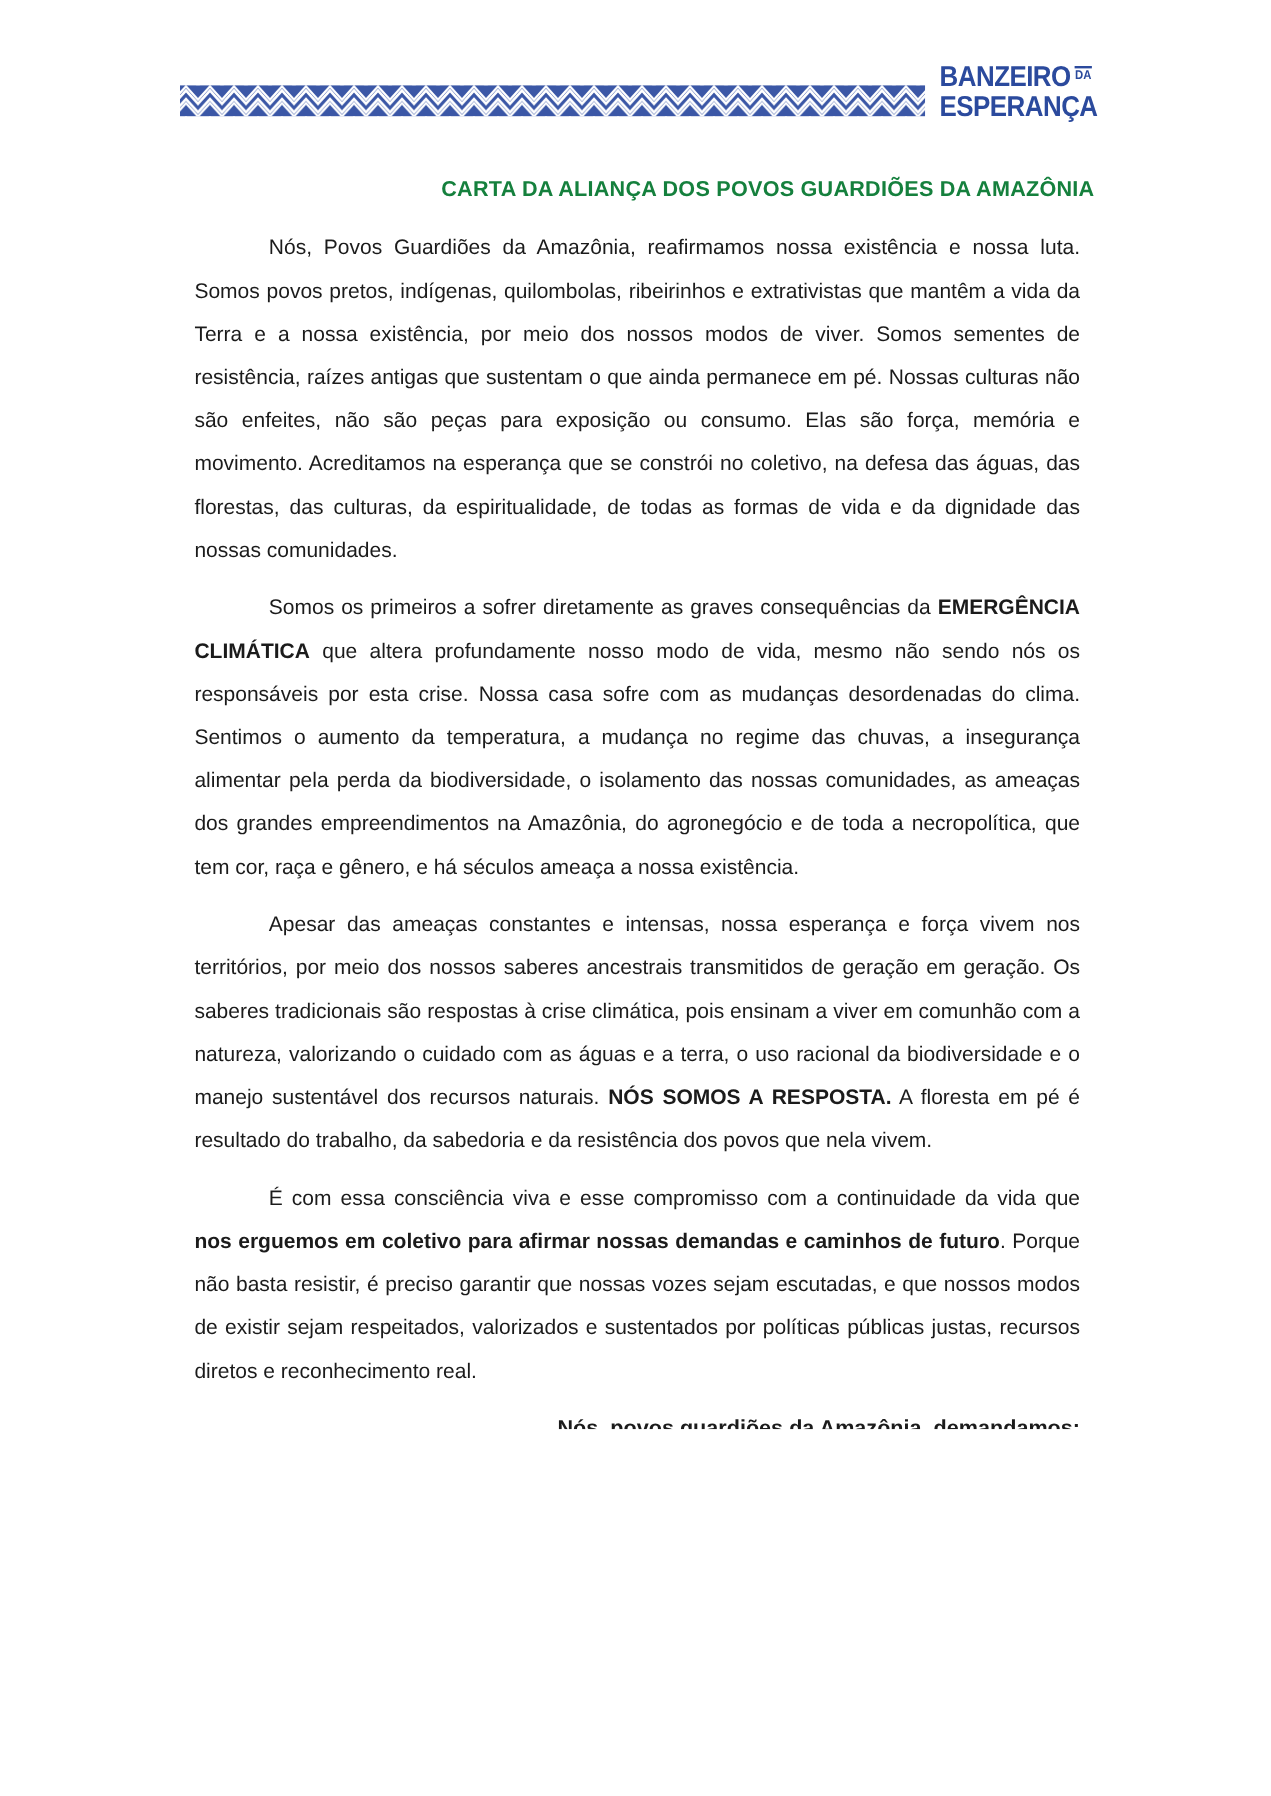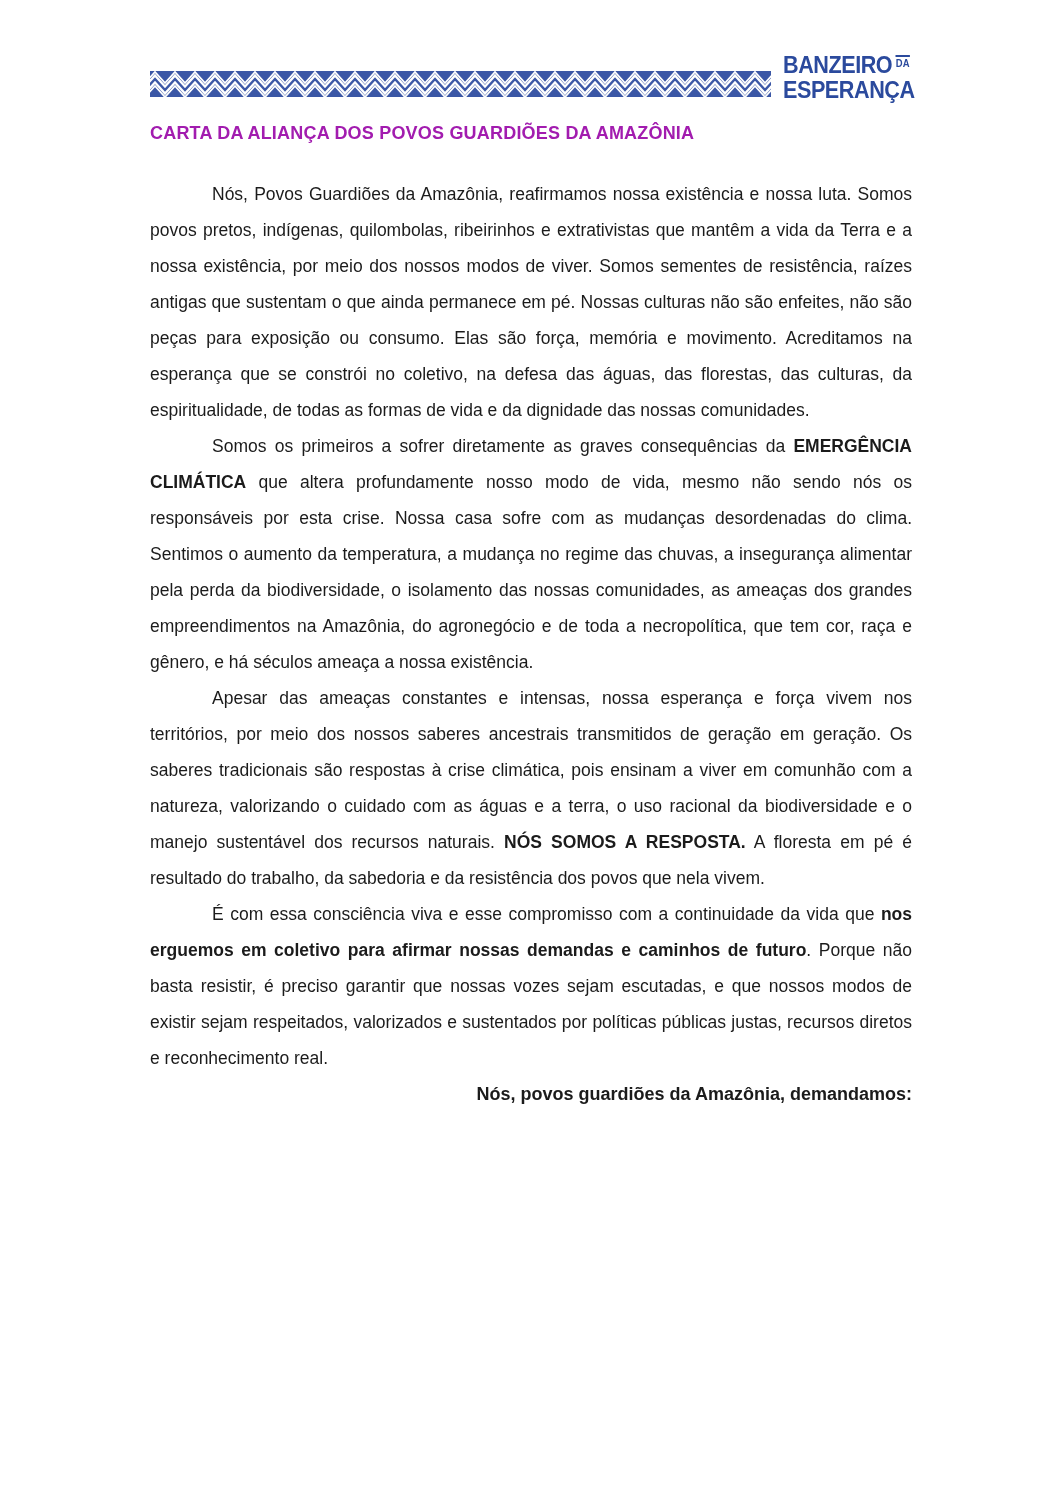--- a/index.html
+++ b/index.html
@@ -37,38 +37,38 @@
     border-top:2.5px solid #2b4a9d;
     padding-top:1px;
     margin-left:4px;
     vertical-align:top;
     margin-top:3px;
     letter-spacing:0;
   }
   
   .title {
     position:absolute;
-    left:150px; top:123px;
+    left:150px; top:147px;
     width:762px;
-    text-align:left;
+    text-align:right;
     font-weight:700;
     font-size:18px;
     letter-spacing:0.2px;
-    color:#a21caf;
+    color:#15803d;
   }
   
   .body-text {
     position:absolute;
     left:150px; top:176px;
     width:762px;
     font-size:17.5px;
     line-height:36px;
     text-align:justify;
   }
-  .body-text p { margin:0; text-indent:62px; }
+  .body-text p { margin:12px; text-indent:62px; }
   .body-text b { font-weight:700; }
   .closing {
     margin-top:38px;
     font-weight:700;
     font-size:18px;
     text-align:right;
     text-indent:0;
   }
   
   .pattern-fragment {

